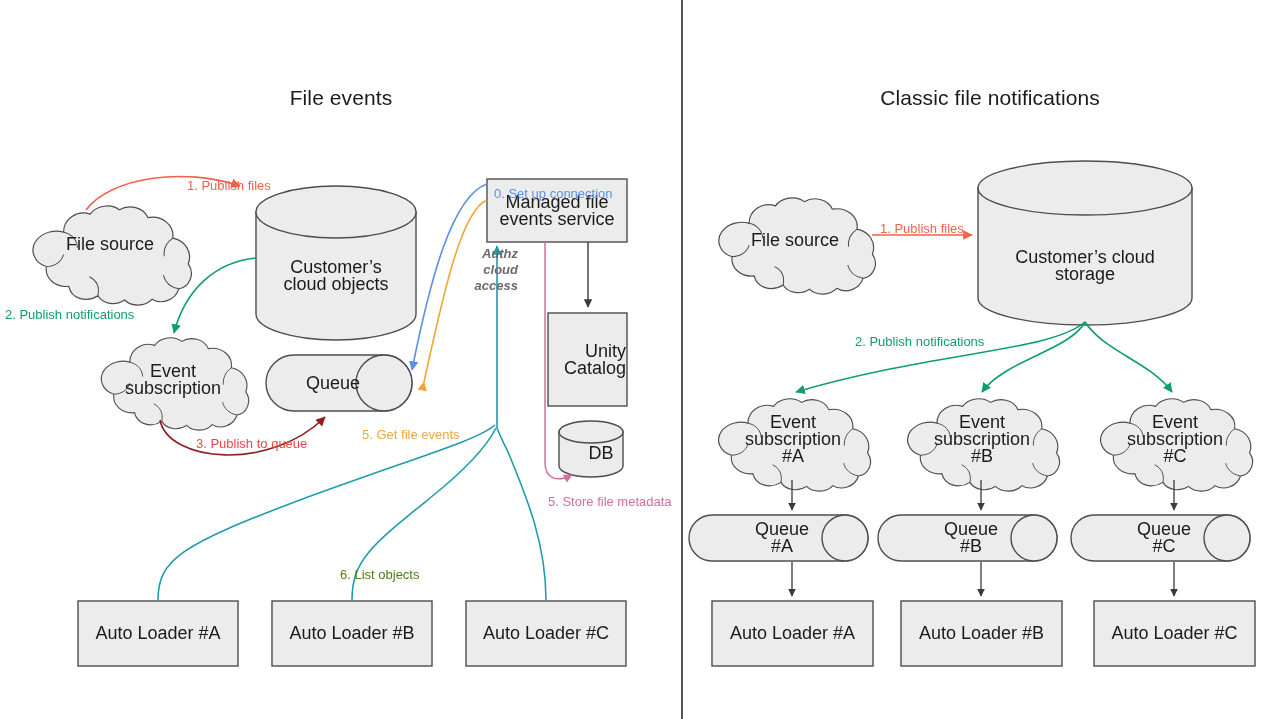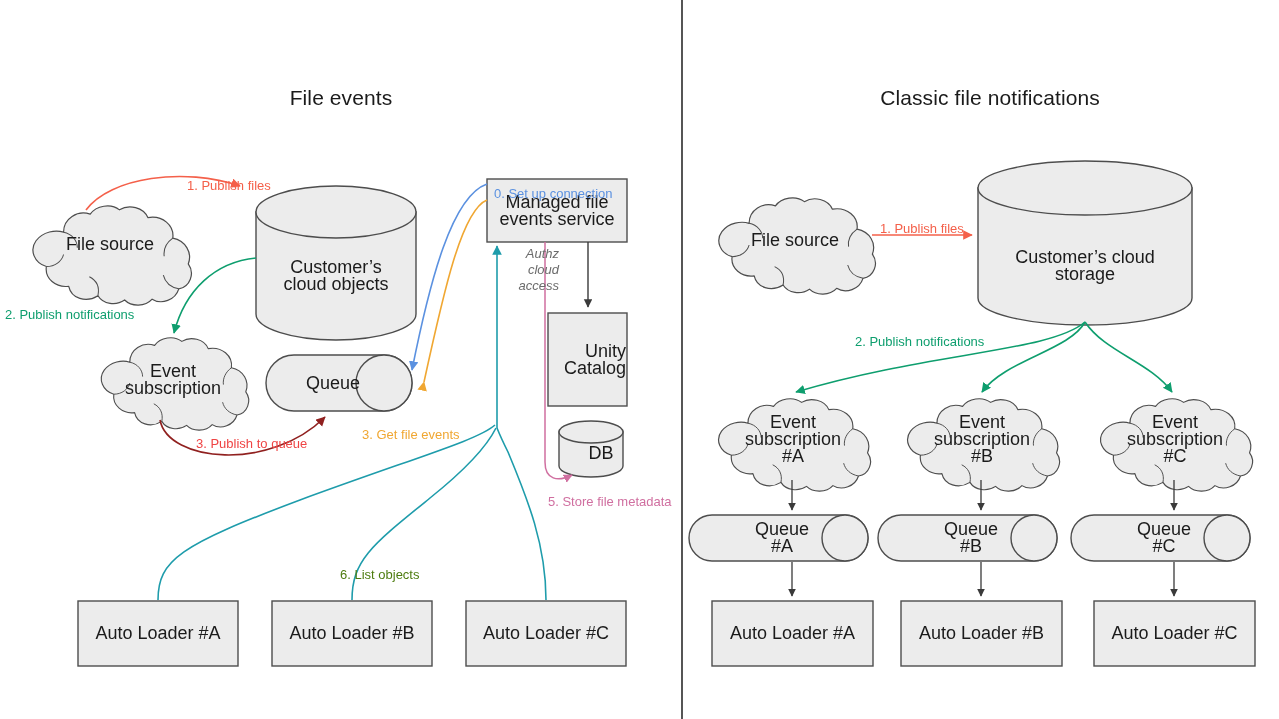--- a/index.html
+++ b/index.html
@@ -232,27 +232,27 @@
   <div class="node-label" style="left:466px; top:625px; width:160px;">Auto Loader #C</div>
 
   <div class="edge-label" style="left:494px; top:156px; color:#5b91e0;margin-top:30px;">0. Set up connection</div>
 
   <div class="edge-label" style="left:187px; top:178px; color:#f4604a;">1. Publish files</div>
 
   <div class="edge-label" style="left:5px; top:307px; color:#0e9e6e;">2. Publish notifications</div>
 
   <div class="edge-label" style="left:196px; top:416px; color:#ef4444;margin-top:20px;">3. Publish to queue</div>
 
-  <div class="edge-label" style="left:362px; top:427px; color:#f0a732;">3. Get file events</div>
+  <div class="edge-label" style="left:362px; top:427px; color:#f0a732;">5. Get file events</div>
 
   <div class="edge-label" style="left:548px; top:494px; color:#d06fa0;">5. Store file metadata</div>
 
   <div class="edge-label" style="left:340px; top:567px; color:#4d7c0f;">6. List objects</div>
 
-  <div class="edge-label italic" style="left:493px; top:246px; width:66px;">Authz cloud
+  <div class="edge-label italic" style="left:452px; top:246px; width:66px;font-weight:bold;">Authz cloud
 access</div>
 
   <div class="node-label" style="left:725px; top:232px; width:140px;">File source</div>
 
   <div class="node-label" style="left:985px; top:249px; width:200px;">Customer’s cloud storage</div>
 
   <div class="node-label" style="left:723px; top:414px; width:140px;">Event
 subscription
 #A</div>
   <div class="node-label" style="left:912px; top:414px; width:140px;">Event

